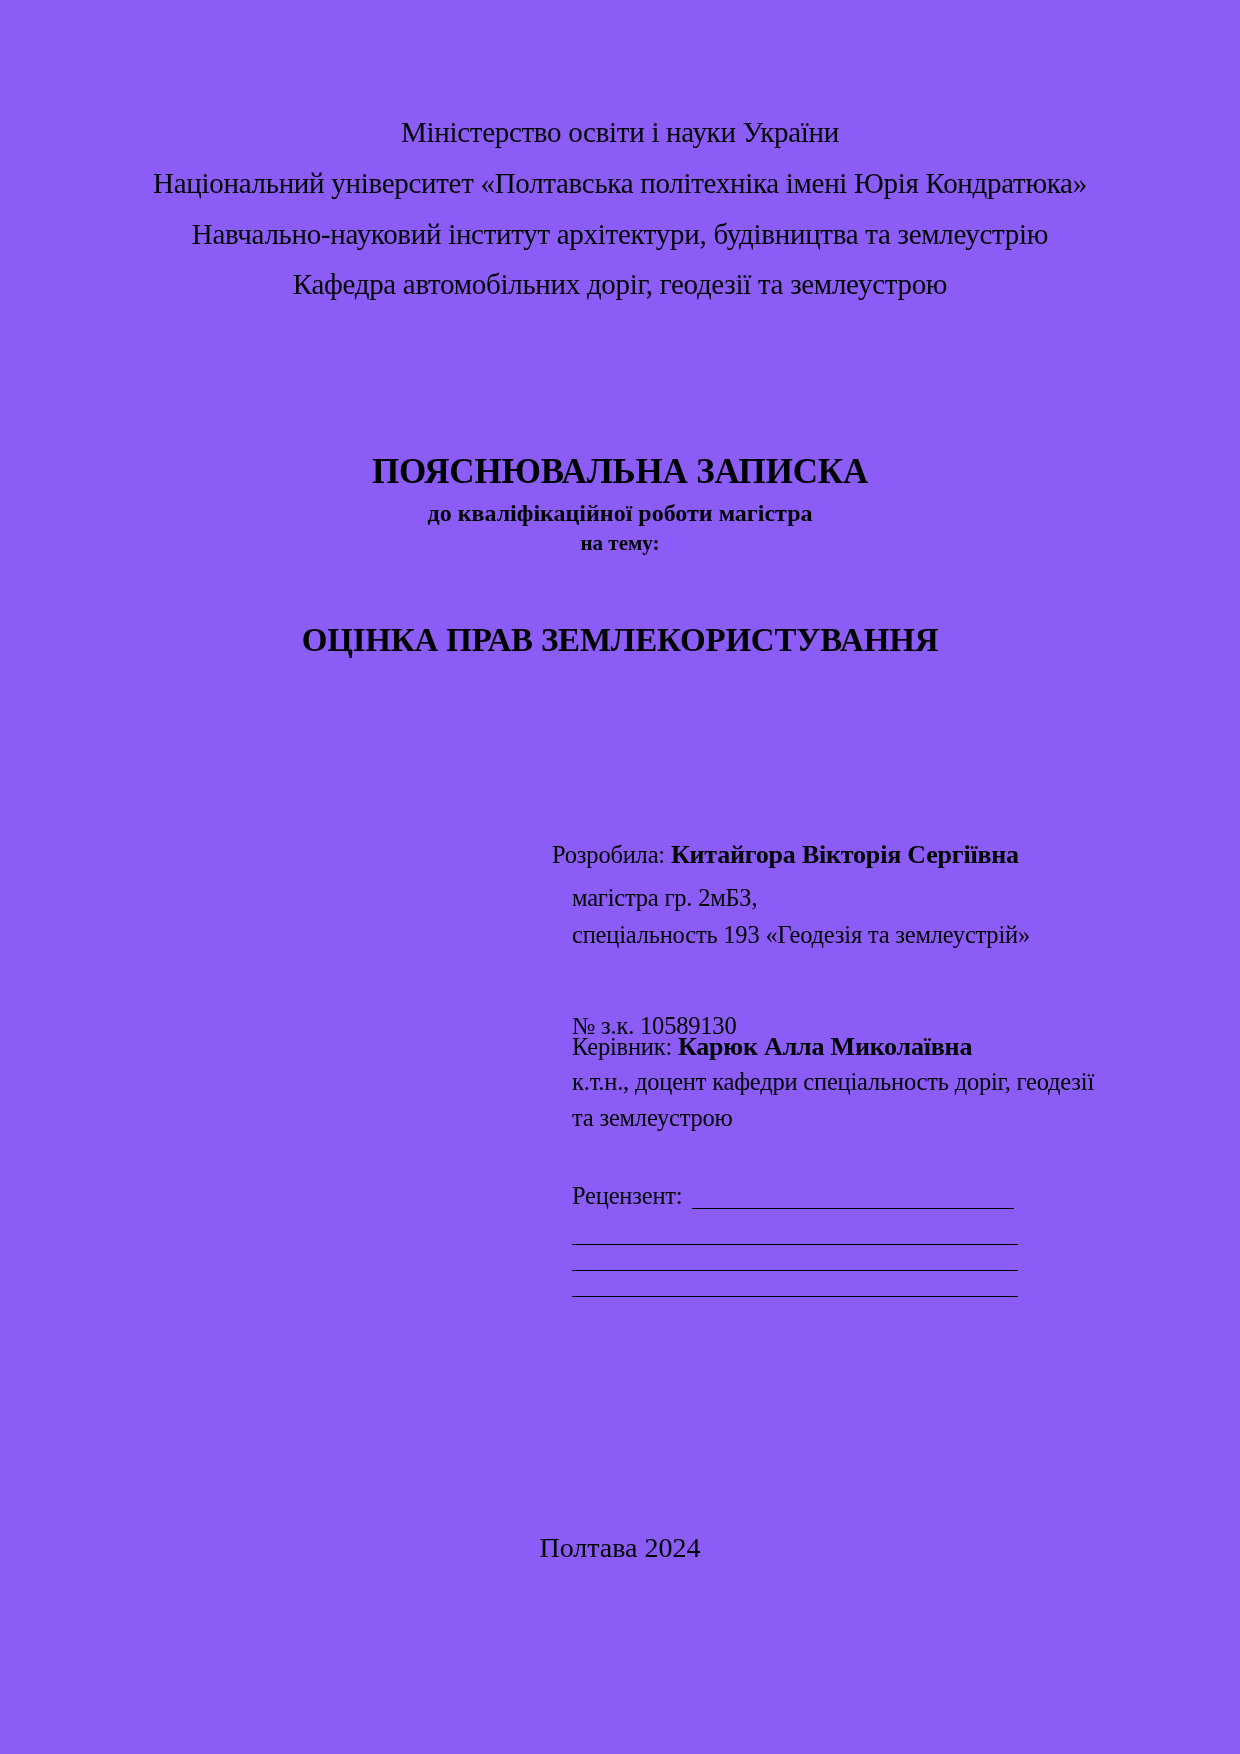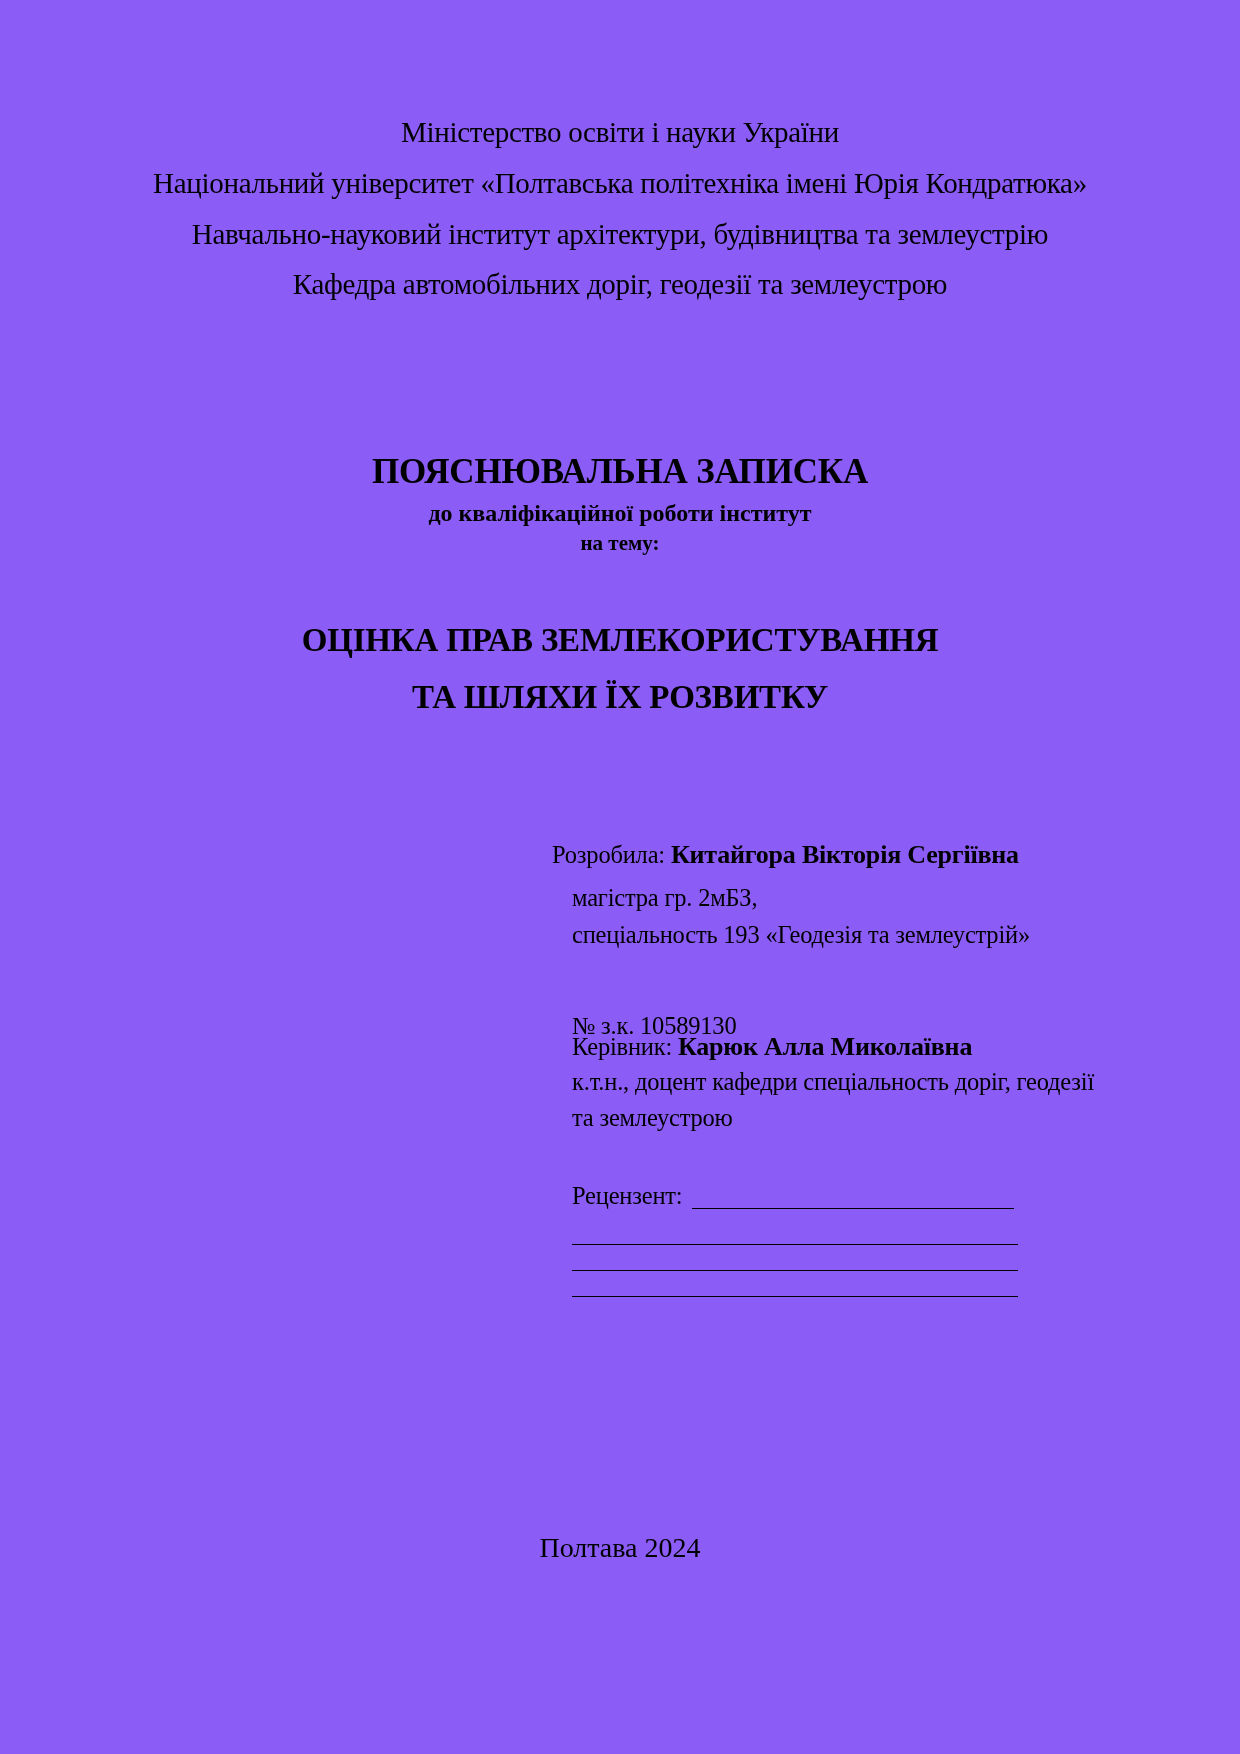--- a/index.html
+++ b/index.html
@@ -21,25 +21,24 @@
 <body>
 
 <div class="page">
 
   <div class="center-line hdr" style="top:116px;">Міністерство освіти і науки України</div>
   <div class="center-line hdr" style="top:167px;">Національний університет «Полтавська політехніка імені Юрія Кондратюка»</div>
   <div class="center-line hdr" style="top:218px;">Навчально-науковий інститут архітектури, будівництва та землеустрію</div>
   <div class="center-line hdr" style="top:268px;">Кафедра автомобільних доріг, геодезії та землеустрою</div>
 
   <div class="center-line title-main" style="top:452px;">ПОЯСНЮВАЛЬНА ЗАПИСКА</div>
-  <div class="center-line title-sub" style="top:500px;">до кваліфікаційної роботи інститут</div>
+  <div class="center-line title-sub" style="top:500px;">до кваліфікаційної роботи магістра</div>
   <div class="center-line topic" style="top:622px;">ОЦІНКА ПРАВ ЗЕМЛЕКОРИСТУВАННЯ</div>
 
   <div class="center-line title-sub2" style="top:531px;">на тему:</div>
-  <div class="center-line topic" style="top:679px;">ТА ШЛЯХИ ЇХ РОЗВИТКУ</div>
 
   <div class="block" style="left:552px; top:840px;">
     <span>Розробила:</span>
     <span class="b">Китайгора Вікторія Сергіївна</span>
   </div>
   <div class="block" style="left:572px; top:884px;">магістра гр. 2мБЗ,</div>
   <div class="block" style="left:572px; top:921px;">спеціальность 193 «Геодезія та землеустрій»</div>
   <div class="block" style="left:572px; top:1012px;">№ з.к. 10589130</div>
 
   <div class="block" style="left:572px; top:1032px;">

